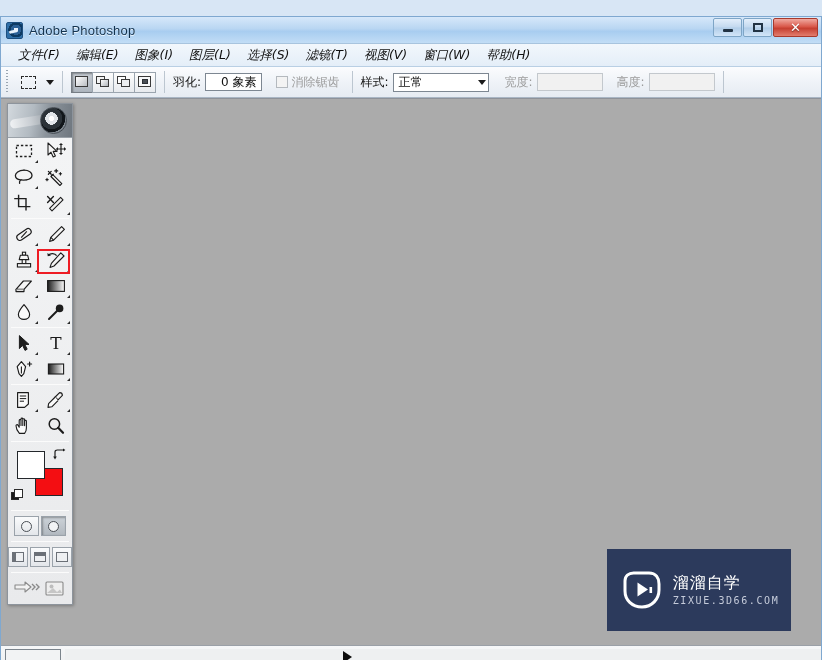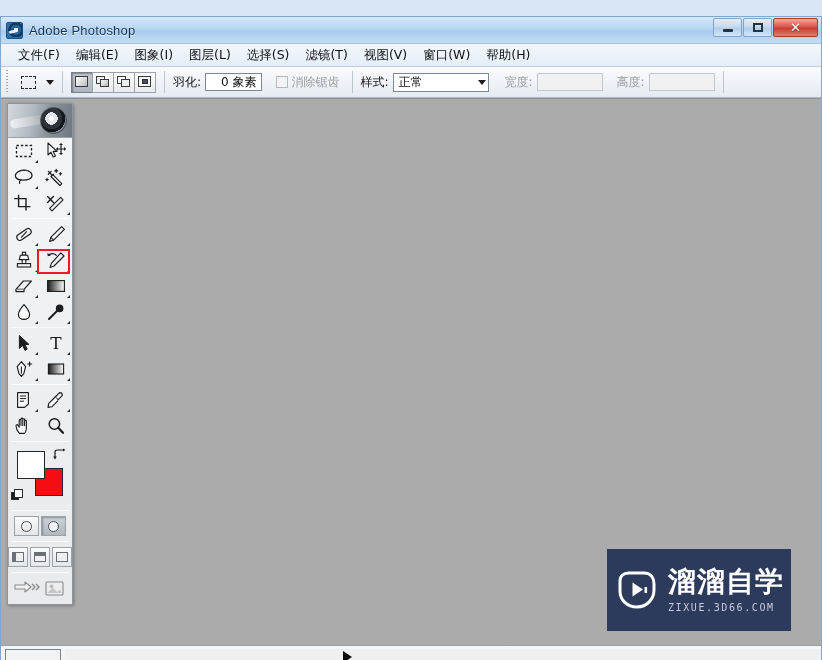--- a/index.html
+++ b/index.html
@@ -66,20 +66,21 @@
   .glyph-max { width: 10px; height: 9px; border: 2px solid #234; }
   .glyph-close { color: #fff; font-size: 13px; font-weight: bold; line-height: 1; text-shadow: 0 1px 1px rgba(0,0,0,.4); }
 
   
   #menu-bar {
     height: 23px; flex: none;
     display: flex; align-items: center;
     background: linear-gradient(180deg,#f2f7fc 0%,#e4eef8 100%);
     border-bottom: 1px solid #b9cfe4;
     padding-left: 9px;
+    font-style: italic;
   }
   .menu-item {
     font-size: 12.5px; color: #101010;
     padding: 3px 8px; white-space: nowrap;
     font-family: "DejaVu Sans", "Liberation Sans", sans-serif;
   }
 
   
   #options-bar {
     height: 31px; flex: none;
@@ -282,22 +283,22 @@
   
   #watermark {
     position: absolute; right: 30px; bottom: 14px;
     width: 184px; height: 82px;
     background: #2c3a5c;
     display: flex; align-items: center; justify-content: center; gap: 10px;
   }
   #wm-logo { width: 44px; height: 44px; flex: none; }
   #wm-text { display: flex; flex-direction: column; align-items: flex-start; }
   #wm-title {
-    color: #fff; font-size: 28px; letter-spacing: 1px; line-height: 1.1;
-    font-family: "DejaVu Sans", "Liberation Sans", sans-serif; font-weight: bold;
+    color: #fff; font-size: 16px; letter-spacing: 1px; line-height: 1.1;
+    font-family: "DejaVu Sans", "Liberation Sans", sans-serif; font-weight: normal;
   }
   #wm-url {
     color: #c5cbda; font-size: 10px; letter-spacing: 1.6px; margin-top: 4px;
     font-family: "DejaVu Sans Mono", "Liberation Mono", monospace;
   }
 </style>
 </head>
 <body>
 
 <div id="app-window">

